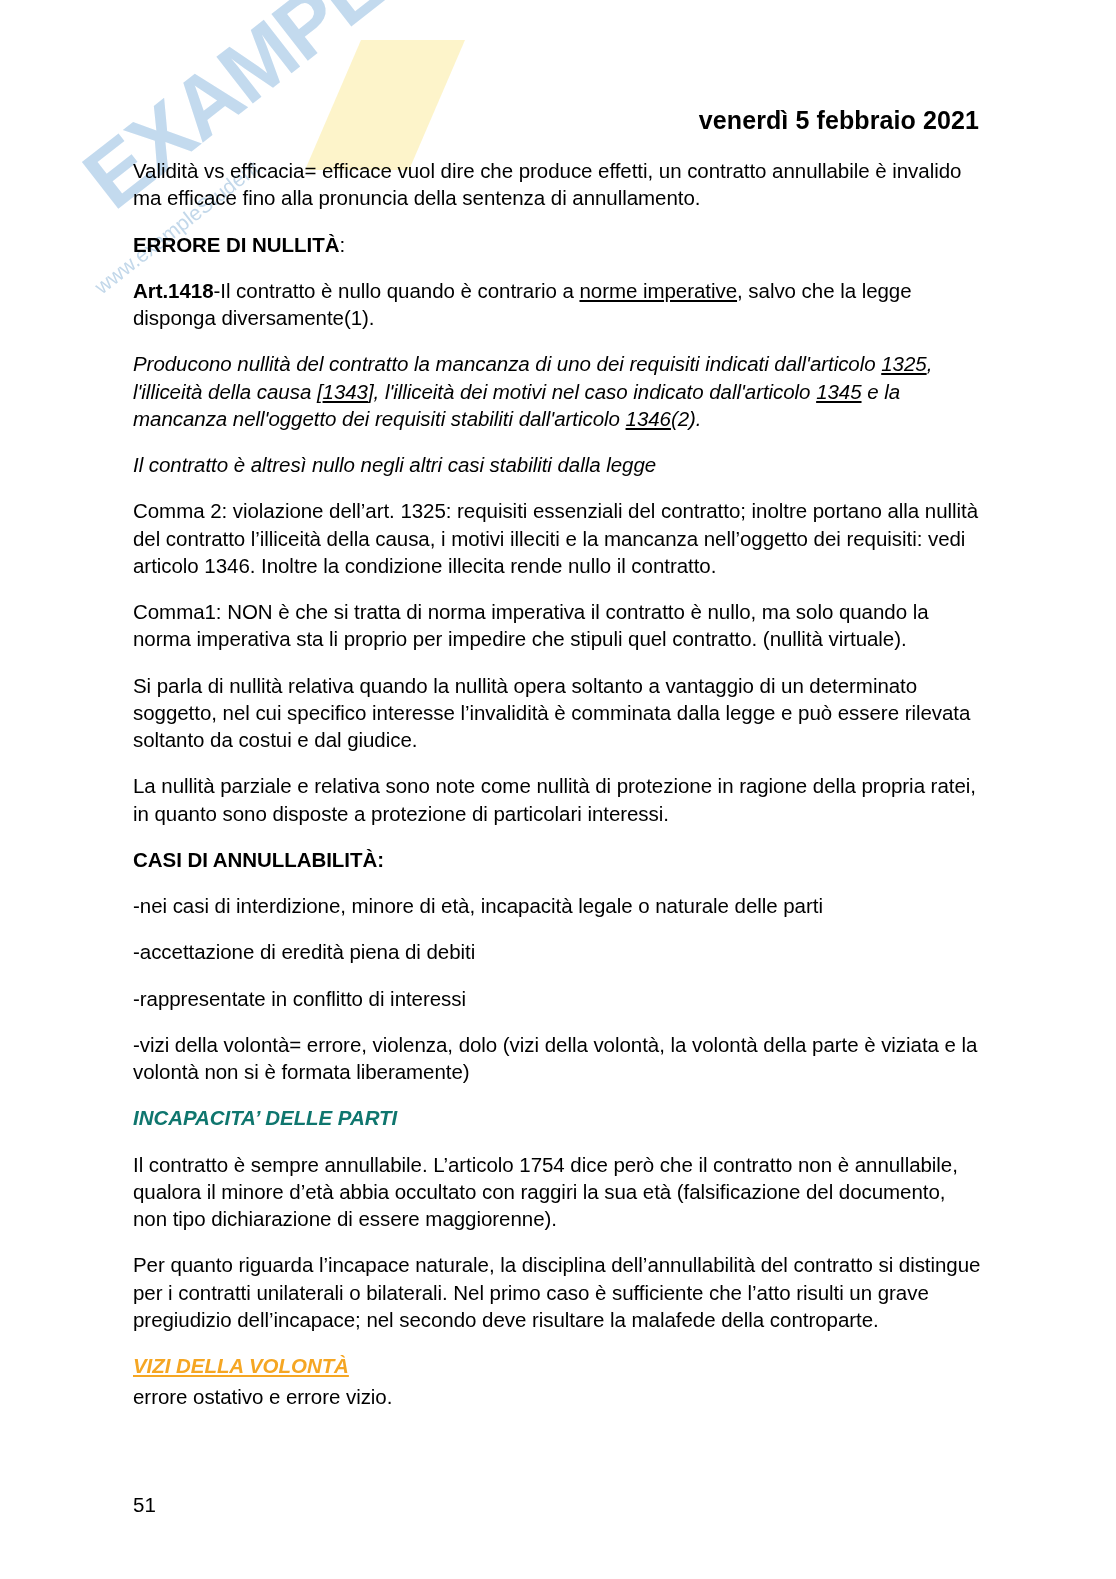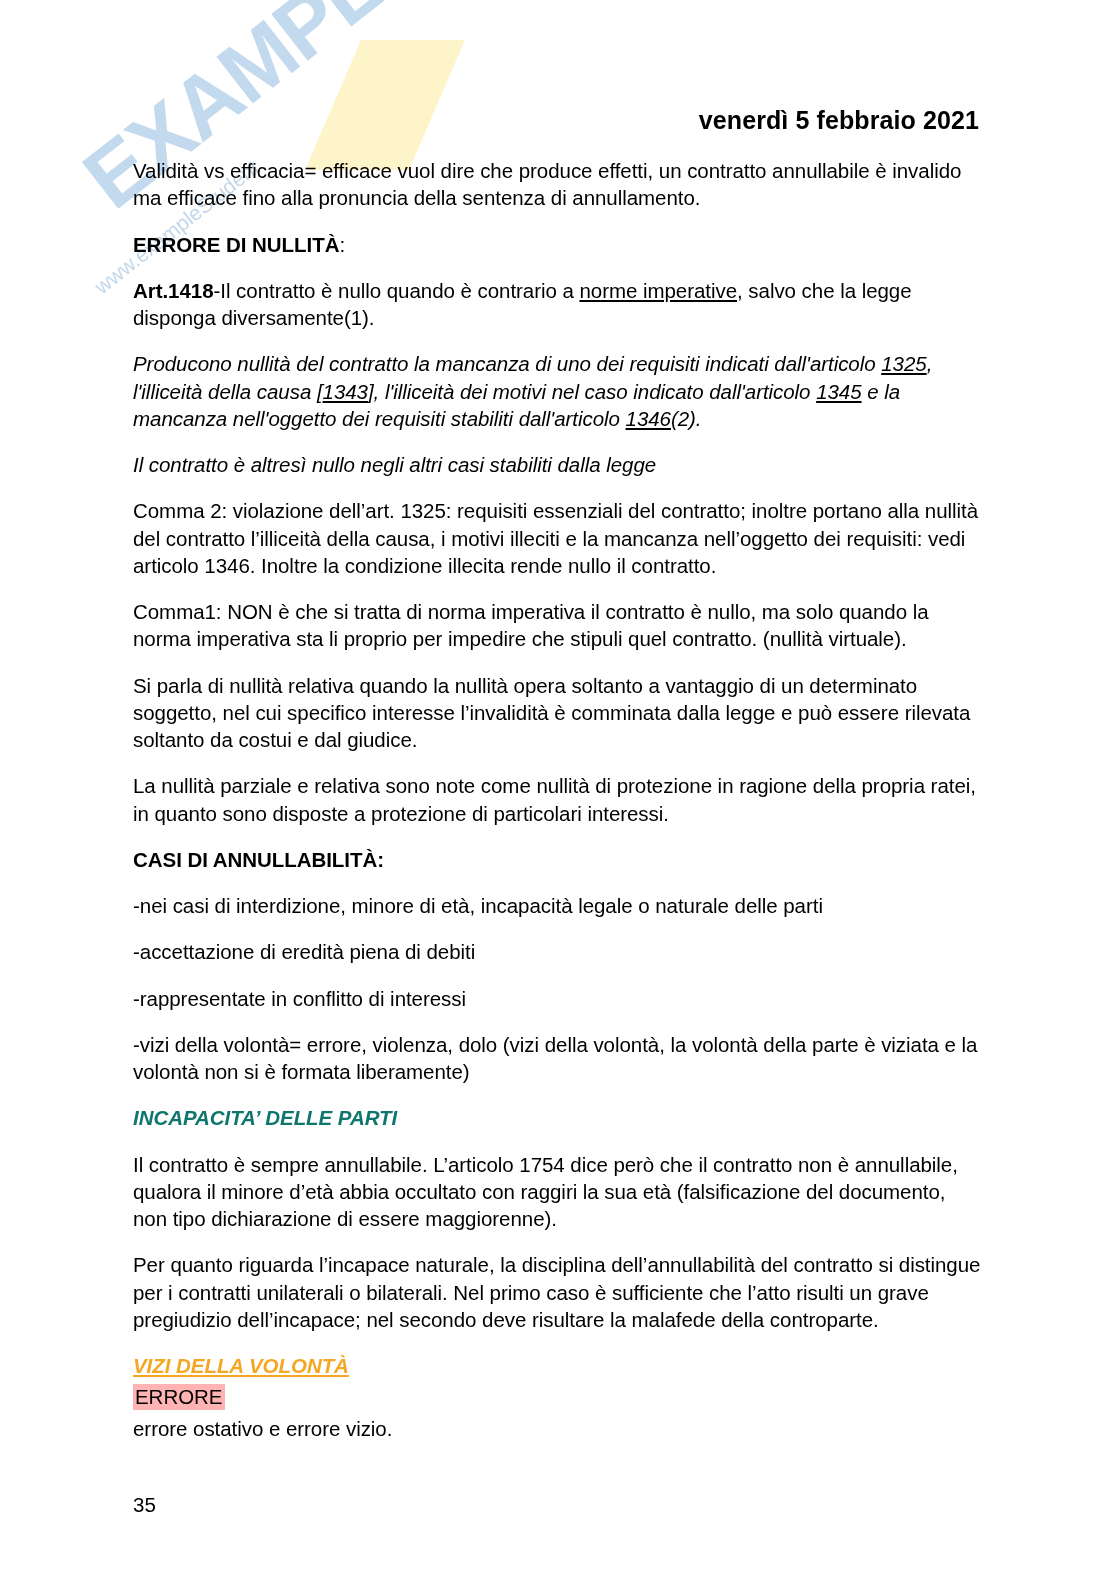--- a/index.html
+++ b/index.html
@@ -162,21 +162,20 @@
     <p>-vizi della volontà= errore, violenza, dolo (vizi della volontà, la volontà della parte è viziata e la volontà non si è formata liberamente)</p>
 
     <p class="orange">INCAPACITA’ DELLE PARTI</p>
 
     <p>Il contratto è sempre annullabile. L’articolo 1754 dice però che il contratto non è annullabile, qualora il minore d’età abbia occultato con raggiri la sua età (falsificazione del documento, non tipo dichiarazione di essere maggiorenne).</p>
 
     <p>Per quanto riguarda l’incapace naturale, la disciplina dell’annullabilità del contratto si distingue per i contratti unilaterali o bilaterali. Nel primo caso è sufficiente che l’atto risulti un grave pregiudizio dell’incapace; nel secondo deve risultare la malafede della controparte.</p>
 
     <p class="orange-u tight">VIZI DELLA VOLONTÀ</p>
 
-    <p class="tight"><span class="hl">ERRORE</span></p>
 
     <p>errore ostativo e errore vizio.</p>
 
   </div>
 
-  <div class="pagenum">35</div>
+  <div class="pagenum">51</div>
 
 </div>
 
 </body></html>

